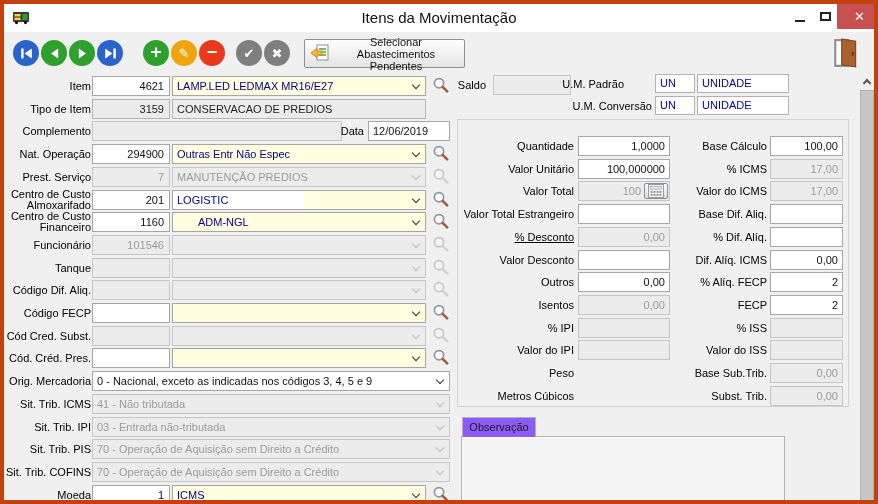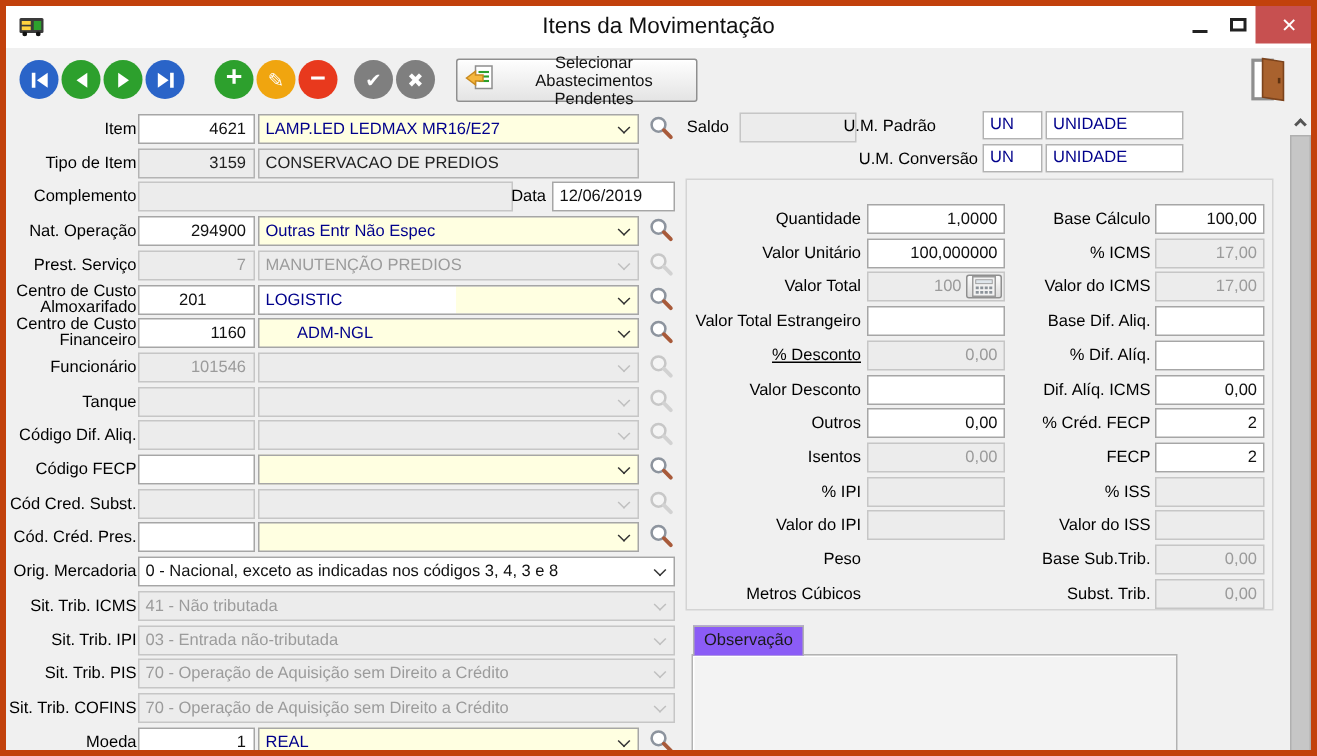--- a/index.html
+++ b/index.html
@@ -200,21 +200,21 @@
         <div class="llab">Prest. Serviço</div>
         <div class="fld code f-muted" style="left: 88px; top: 0px; width: 78px; height: 20px;">7</div>
         <div class="fld combo f-muted" style="left: 168px; top: 0px; width: 254px; height: 20px;"><span class="ctext">MANUTENÇÃO PREDIOS</span><span class="chev chev-m"></span></div>
         <div class="lookup" style="left: 427px; top: 0px; width: 19px; height: 19px;"><svg width="19" height="19" viewBox="0 0 19 19">
             <circle cx="8" cy="7.2" r="4.6" fill="#f4f4f4" stroke="#c7c7c7" stroke-width="1.7"></circle>
             <line x1="11.6" y1="10.8" x2="16.2" y2="15.4" stroke="#d2d2d2" stroke-width="2.6" stroke-linecap="round"></line>
           </svg></div>
       </div>
       <div class="lrow" style="top: 186px;">
         <div class="llab">Centro de Custo Almoxarifado</div>
-        <div class="fld code f-edit" style="left: 88px; top: 0px; width: 78px; height: 20px; text-align: center;">201</div>
+        <div class="fld code f-edit" style="left: 88px; top: 0px; width: 78px; height: 20px;">201</div>
         <div class="fld combo f-split" style="left: 168px; top: 0px; width: 254px; height: 20px;"><span class="ctext">LOGISTIC</span><span class="chev"></span></div>
         <div class="lookup" style="left: 427px; top: 0px; width: 19px; height: 19px;"><svg width="19" height="19" viewBox="0 0 19 19">
             <circle cx="8" cy="7.2" r="4.6" fill="#ffffff" stroke="#8d949e" stroke-width="1.7"></circle>
             <line x1="11.6" y1="10.8" x2="16.2" y2="15.4" stroke="#a85a3a" stroke-width="2.6" stroke-linecap="round"></line>
           </svg></div>
       </div>
       <div class="lrow" style="top: 208px;">
         <div class="llab">Centro de Custo Financeiro</div>
         <div class="fld code f-edit" style="left: 88px; top: 0px; width: 78px; height: 20px;">1160</div>
         <div class="fld combo f-yellow" style="left: 168px; top: 0px; width: 254px; height: 20px; padding-left: 25px;"><span class="ctext">ADM-NGL</span><span class="chev"></span></div>
@@ -272,42 +272,42 @@
         <div class="llab">Cód Cred. Subst.</div>
         <div class="fld code f-muted" style="left: 88px; top: 0px; width: 78px; height: 20px;"></div>
         <div class="fld combo f-muted" style="left: 168px; top: 0px; width: 254px; height: 20px;"><span class="ctext"></span><span class="chev chev-m"></span></div>
         <div class="lookup" style="left: 427px; top: 0px; width: 19px; height: 19px;"><svg width="19" height="19" viewBox="0 0 19 19">
             <circle cx="8" cy="7.2" r="4.6" fill="#f4f4f4" stroke="#c7c7c7" stroke-width="1.7"></circle>
             <line x1="11.6" y1="10.8" x2="16.2" y2="15.4" stroke="#d2d2d2" stroke-width="2.6" stroke-linecap="round"></line>
           </svg></div>
       </div>
       <div class="lrow" style="top: 367px;">
         <div class="llab">Orig. Mercadoria</div>
-        <div class="fld combo f-edit" style="left: 88px; top: 0px; width: 358px; height: 20px;"><span class="ctext">0 - Nacional, exceto as indicadas nos códigos 3, 4, 3 e 8</span><span class="chev"></span></div>
+        <div class="fld combo f-edit" style="left: 88px; top: 0px; width: 358px; height: 20px;"><span class="ctext">0 - Nacional, exceto as indicadas nos códigos 3, 4, 5 e 9</span><span class="chev"></span></div>
       </div>
       <div class="lrow" style="top: 390px;">
         <div class="llab">Sit. Trib. ICMS</div>
         <div class="fld combo f-muted" style="left: 88px; top: 0px; width: 358px; height: 20px;"><span class="ctext">41 - Não tributada</span><span class="chev chev-m"></span></div>
       </div>
       <div class="lrow" style="top: 413px;">
         <div class="llab">Sit. Trib. IPI</div>
         <div class="fld combo f-muted" style="left: 88px; top: 0px; width: 358px; height: 20px;"><span class="ctext">03 - Entrada não-tributada</span><span class="chev chev-m"></span></div>
       </div>
       <div class="lrow" style="top: 435px;">
         <div class="llab">Sit. Trib. PIS</div>
         <div class="fld combo f-muted" style="left: 88px; top: 0px; width: 358px; height: 20px;"><span class="ctext">70 - Operação de Aquisição sem Direito a Crédito</span><span class="chev chev-m"></span></div>
       </div>
       <div class="lrow" style="top: 458px;">
         <div class="llab">Sit. Trib. COFINS</div>
         <div class="fld combo f-muted" style="left: 88px; top: 0px; width: 358px; height: 20px;"><span class="ctext">70 - Operação de Aquisição sem Direito a Crédito</span><span class="chev chev-m"></span></div>
       </div>
       <div class="lrow" style="top: 481px;">
         <div class="llab">Moeda</div>
         <div class="fld code f-edit" style="left: 88px; top: 0px; width: 78px; height: 20px;">1</div>
-        <div class="fld combo f-yellow" style="left: 168px; top: 0px; width: 254px; height: 20px;"><span class="ctext">REAL</span><span class="chev"></span></div>
+        <div class="fld combo f-yellow" style="left: 168px; top: 0px; width: 254px; height: 20px;"><span class="ctext">ICMS</span><span class="chev"></span></div>
         <div class="lookup" style="left: 427px; top: 0px; width: 19px; height: 19px;"><svg width="19" height="19" viewBox="0 0 19 19">
             <circle cx="8" cy="7.2" r="4.6" fill="#ffffff" stroke="#8d949e" stroke-width="1.7"></circle>
             <line x1="11.6" y1="10.8" x2="16.2" y2="15.4" stroke="#a85a3a" stroke-width="2.6" stroke-linecap="round"></line>
           </svg></div>
       </div>
     </div>
 
   <div class="plab" style="left:436px;top:71px;width:46px">Saldo</div>
   <div class="fld f-muted num" style="left:489px;top:71px;width:78px"></div>
 
@@ -365,21 +365,21 @@
       <div class="plab" style="left: 186px; top: 39px; width: 123px; height: 20px;">% ICMS</div>
       <div class="fld num f-muted" style="left: 312px; top: 39px; width: 73px; height: 20px;">17,00</div>
       <div class="plab" style="left: 186px; top: 61px; width: 123px; height: 20px;">Valor do ICMS</div>
       <div class="fld num f-muted" style="left: 312px; top: 61px; width: 73px; height: 20px;">17,00</div>
       <div class="plab" style="left: 186px; top: 84px; width: 123px; height: 20px;">Base Dif. Aliq.</div>
       <div class="fld num f-edit" style="left: 312px; top: 84px; width: 73px; height: 20px;"></div>
       <div class="plab" style="left: 186px; top: 107px; width: 123px; height: 20px;">% Dif. Alíq.</div>
       <div class="fld num f-edit" style="left: 312px; top: 107px; width: 73px; height: 20px;"></div>
       <div class="plab" style="left: 186px; top: 130px; width: 123px; height: 20px;">Dif. Alíq. ICMS</div>
       <div class="fld num f-edit" style="left: 312px; top: 130px; width: 73px; height: 20px;">0,00</div>
-      <div class="plab" style="left: 186px; top: 152px; width: 123px; height: 20px;">% Créd. FECP</div>
+      <div class="plab" style="left: 186px; top: 152px; width: 123px; height: 20px;">% Alíq. FECP</div>
       <div class="fld num f-edit" style="left: 312px; top: 152px; width: 73px; height: 20px;">2</div>
       <div class="plab" style="left: 186px; top: 175px; width: 123px; height: 20px;">FECP</div>
       <div class="fld num f-edit" style="left: 312px; top: 175px; width: 73px; height: 20px;">2</div>
       <div class="plab" style="left: 186px; top: 198px; width: 123px; height: 20px;">% ISS</div>
       <div class="fld num f-muted" style="left: 312px; top: 198px; width: 73px; height: 20px;"></div>
       <div class="plab" style="left: 186px; top: 220px; width: 123px; height: 20px;">Valor do ISS</div>
       <div class="fld num f-muted" style="left: 312px; top: 220px; width: 73px; height: 20px;"></div>
       <div class="plab" style="left: 186px; top: 243px; width: 123px; height: 20px;">Base Sub.Trib.</div>
       <div class="fld num f-muted" style="left: 312px; top: 243px; width: 73px; height: 20px;">0,00</div>
       <div class="plab" style="left: 186px; top: 266px; width: 123px; height: 20px;">Subst. Trib.</div>

